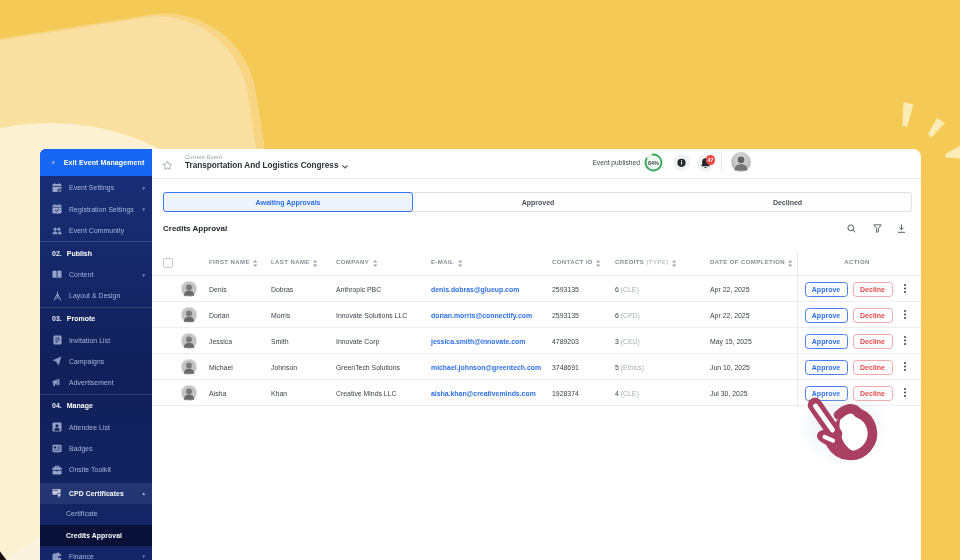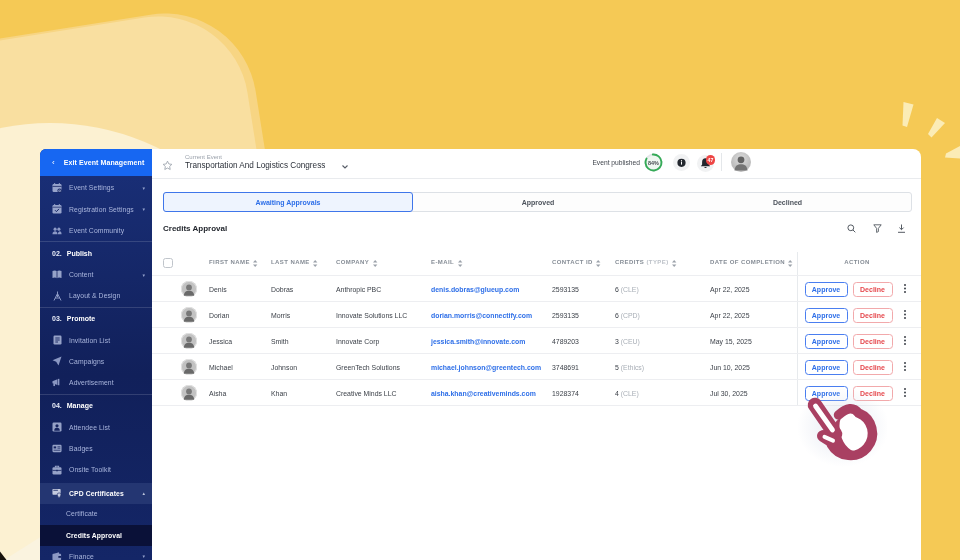--- a/index.html
+++ b/index.html
@@ -49,21 +49,21 @@
   <polygon points="946,153.5 960,146 960,158.5 945,157.5" fill="#fbecb6"></polygon>
   <polygon points="4,560 42,536 42,560" fill="#faf3df"></polygon>
     <polygon points="0,551.5 6.5,560 0,560" fill="#17130c"></polygon>
 </svg>
 <div class="abs card">
   <div class="abs" style="left:0;top:28.5px;width:769px;border-top:1px solid #e9ebee"></div>
   <svg class="abs" style="left:9.5px;top:10.5px" width="11" height="11" viewBox="0 0 24 24">
       <path d="M12 2.5 L14.9 8.6 L21.5 9.5 L16.7 14.1 L17.9 20.7 L12 17.5 L6.1 20.7 L7.3 14.1 L2.5 9.5 L9.1 8.6 Z" fill="none" stroke="#99a0aa" stroke-width="1.8"></path>
     </svg>
   <div class="abs" style="left:33px;top:4.5px;font-size:6px;color:#9aa1ab">Current Event</div>
-  <div class="abs" style="left:33px;top:12px;font-size:8.2px;font-weight:normal;color:#2b3039">Transportation And Logistics Congress</div>
+  <div class="abs" style="left:33px;top:12px;font-size:8.2px;font-weight:bold;color:#2b3039">Transportation And Logistics Congress</div>
   <svg class="abs" style="left:189px;top:15px" width="8" height="6" viewBox="0 0 8 6">
       <path d="M1.5 1.5 L4 4 L6.5 1.5" stroke="#565c66" fill="none" stroke-width="1.1"></path>
     </svg>
   <div class="abs" style="right:281px;top:10px;font-size:6.7px;color:#41464e">Event published</div>
   <svg class="abs" style="left:491.5px;top:3.5px" width="19" height="19" viewBox="0 0 19 19">
     <circle cx="9.5" cy="9.5" r="7.3" fill="#eff7f1"></circle>
     <circle cx="9.5" cy="9.5" r="8" fill="none" stroke="#e3e6e9" stroke-width="1.9"></circle>
     <circle cx="9.5" cy="9.5" r="8" fill="none" stroke="#35ab57" stroke-width="1.9" stroke-dasharray="42.2 50.3" stroke-dashoffset="0" transform="rotate(-95 9.5 9.5)" stroke-linecap="round"></circle>
     <text x="9.5" y="11.6" font-size="5.4" font-weight="bold" fill="#464b51" text-anchor="middle" font-family="Liberation Sans">84%</text>
   </svg>

